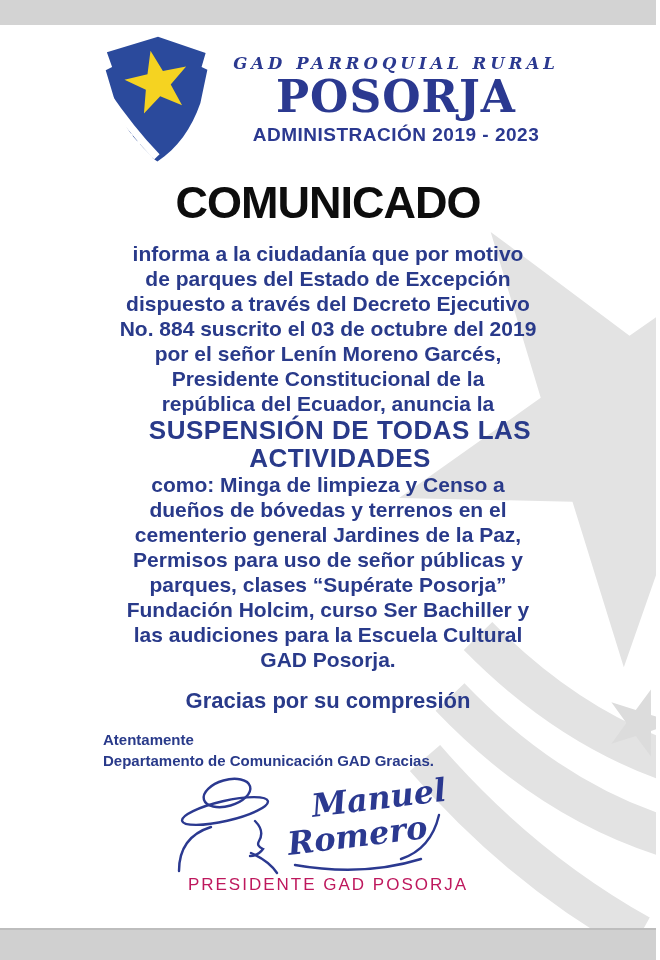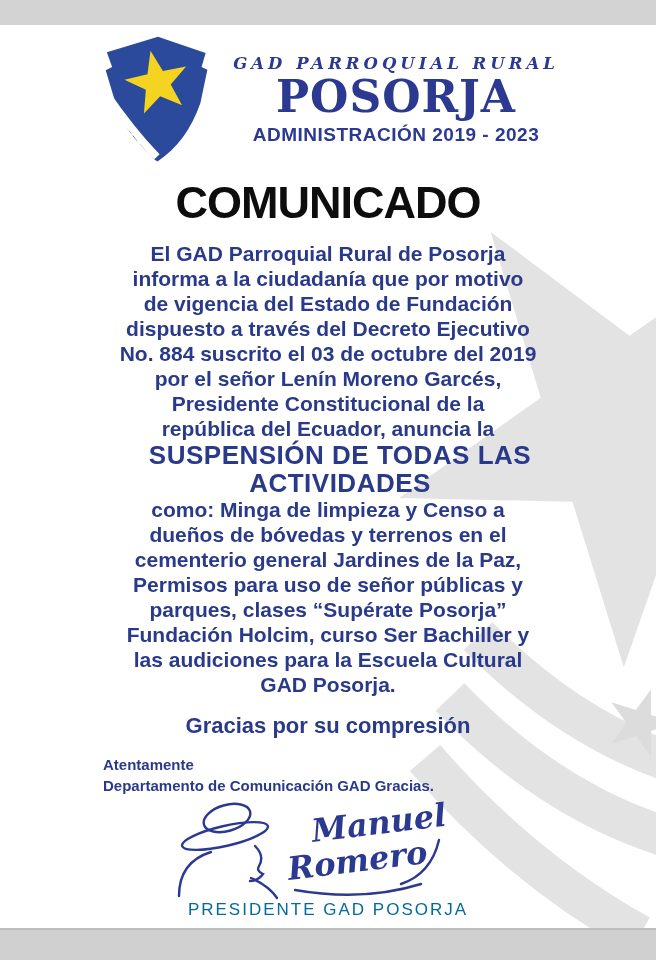--- a/index.html
+++ b/index.html
@@ -36,21 +36,21 @@
 
   .body-text { margin-top:14px; }
   .body-text .line { text-align:center; color:#293a8a; font-weight:700; font-size:21px; line-height:25px; }
   .highlight .line { text-align:center; color:#293a8a; font-weight:700; font-size:26px; line-height:28px; letter-spacing:0.5px;padding-left:24px; }
 
   .thanks { text-align:center; color:#293a8a; font-weight:700; font-size:22px; line-height:25px; margin-top:16px; }
 
   .closing { margin:16px 0 0 103px; color:#293a8a; font-weight:700; font-size:15px; line-height:21px; text-align:left; }
 
   .sig-wrap { display:flex; justify-content:center; margin-top:2px; }
-  .president { text-align:center; color:#0369a1; font-weight:400; font-size:17px; letter-spacing:2px; margin-top:0; }
+  .president { text-align:center; color:#be185d; font-weight:400; font-size:17px; letter-spacing:2px; margin-top:0; }
 </style>
 </head>
 <body>
 
 <div class="page">
 
   <svg class="watermark" width="660" height="960" viewBox="0 0 660 960" aria-hidden="true">
     <g transform="translate(628,428) rotate(-35) scale(4.2)">
       <polygon points="0,-57 12.9,-17.8 54.2,-17.6 20.9,6.8 33.5,46.1 0,22 -33.5,46.1 -20.9,6.8 -54.2,-17.6 -12.9,-17.8" fill="#e3e3e3"></polygon>
     </g>
@@ -80,23 +80,22 @@
       <div class="logo-text">
         <div class="logo-org">GAD PARROQUIAL RURAL</div>
         <div class="logo-name">POSORJA</div>
         <div class="logo-admin">ADMINISTRACIÓN 2019 - 2023</div>
       </div>
     </div>
 
     <div class="title">COMUNICADO</div>
 
     <div class="body-text">
-      <div class="line">El GAD Parroquial Rural de Posorja</div>
       <div class="line">informa a la ciudadanía que por motivo</div>
-      <div class="line">de vigencia del Estado de Fundación</div>
+      <div class="line">de parques del Estado de Excepción</div>
       <div class="line">dispuesto a través del Decreto Ejecutivo</div>
       <div class="line">No. 884 suscrito el 03 de octubre del 2019</div>
       <div class="line">por el señor Lenín Moreno Garcés,</div>
       <div class="line">Presidente Constitucional de la</div>
       <div class="line">república del Ecuador, anuncia la</div>
     </div>
 
     <div class="highlight">
       <div class="line">SUSPENSIÓN DE TODAS LAS</div>
       <div class="line">ACTIVIDADES</div>

